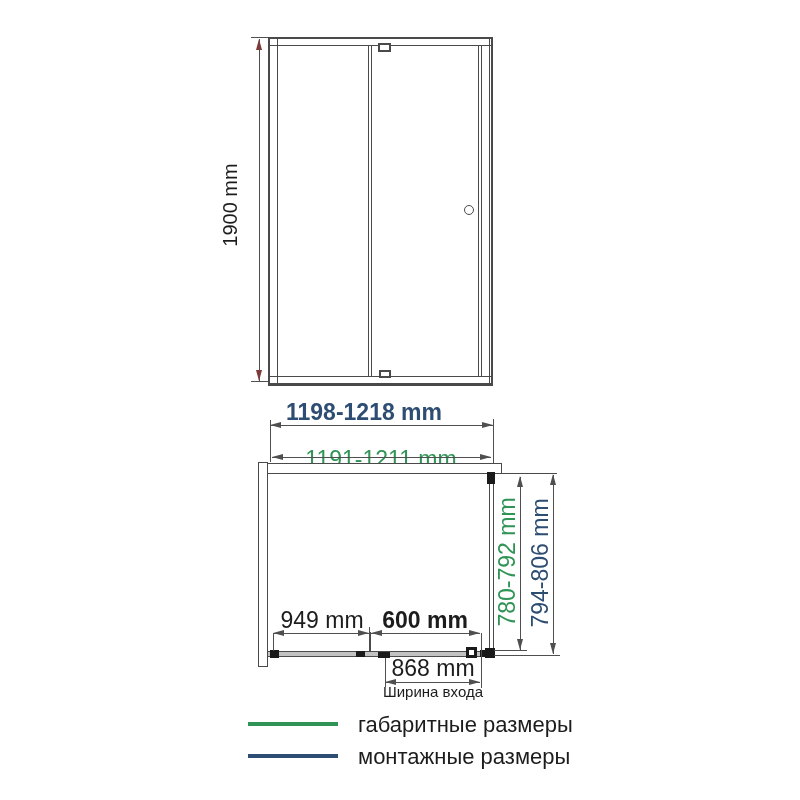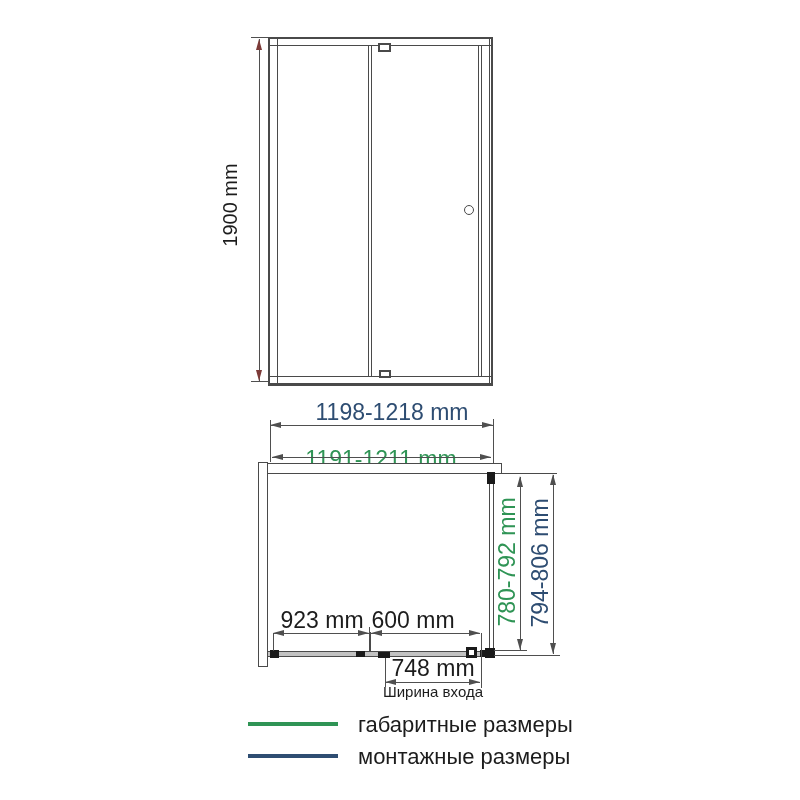--- a/index.html
+++ b/index.html
@@ -61,21 +61,21 @@
       <div class="abs dimline" style="left:251px;top:37px;width:17px;height:1px;"></div>
       <div class="abs dimline" style="left:251px;top:381px;width:17px;height:1px;"></div>
       <div class="arr red u" style="left:256px;top:39px;"></div>
       <div class="arr red d" style="left:256px;top:370px;"></div>
       <div class="dimtext rot blk" style="left:230px;top:205px;font-size:20px;">1900 mm</div>
     </div>
   </div>
 
   <div>
 
-    <div class="dimtext blue" style="left:392px;top:412px;">1198-1218 mm</div>
+    <div class="dimtext blue" style="left:364px;top:412px;font-weight:bold;">1198-1218 mm</div>
     <div class="abs dimline" style="left:270px;top:425px;width:223px;height:1px;"></div>
     <div class="arr l" style="left:270px;top:422px;"></div>
     <div class="arr r" style="left:482px;top:422px;"></div>
 
     <div class="dimtext green" style="left:381px;top:459px;">1191-1211 mm</div>
     <div class="abs dimline" style="left:272px;top:457px;width:219px;height:1px;"></div>
     <div class="arr l" style="left:272px;top:454px;"></div>
     <div class="arr r" style="left:480px;top:454px;"></div>
 
     <div class="abs dimline" style="left:270px;top:420px;width:1px;height:42px;"></div>
@@ -100,34 +100,34 @@
     <div class="abs blackbit" style="left:356px;top:651px;width:9px;height:6px;"></div>
     <div class="abs blackbit" style="left:378px;top:652px;width:12px;height:6px;"></div>
     <div class="abs stroke" style="left:369px;top:632px;width:1.5px;height:20px;"></div>
     <div class="abs" style="left:466px;top:647px;width:11px;height:11px;border:3px solid #1a1a1a;background:#fff;"></div>
     <div class="abs blackbit" style="left:480px;top:650px;width:8px;height:7px;"></div>
 
     <div class="abs dimline" style="left:494px;top:650px;width:33px;height:1px;"></div>
     <div class="abs dimline" style="left:494px;top:655px;width:66px;height:1px;"></div>
 
     <div>
-      <div class="dimtext blk" style="left:322px;top:620px;">923 mm</div>
-      <div class="dimtext blk" style="left:413px;top:620px;">600 mm</div>
+      <div class="dimtext blk" style="left:322px;top:620px;">949 mm</div>
+      <div class="dimtext blk" style="left:425px;top:620px;font-weight:bold;">600 mm</div>
       <div class="abs dimline" style="left:273px;top:633px;width:207px;height:1px;"></div>
       <div class="abs dimline" style="left:273px;top:633px;width:1px;height:18px;"></div>
       <div class="abs dimline" style="left:369px;top:627px;width:1px;height:12px;"></div>
       <div class="arr l" style="left:273px;top:630px;"></div>
       <div class="arr r" style="left:358px;top:630px;"></div>
       <div class="arr l" style="left:371px;top:630px;"></div>
       <div class="arr r" style="left:469px;top:630px;"></div>
       <div class="abs dimline" style="left:481px;top:633px;width:1px;height:55px;"></div>
     </div>
 
     <div>
-      <div class="dimtext blk" style="left:433px;top:668px;">748 mm</div>
+      <div class="dimtext blk" style="left:433px;top:668px;">868 mm</div>
       <div class="abs dimline" style="left:385px;top:682px;width:95px;height:1px;"></div>
       <div class="abs dimline" style="left:385px;top:658px;width:1px;height:29px;"></div>
       <div class="arr l" style="left:385px;top:679px;"></div>
       <div class="arr r" style="left:469px;top:679px;"></div>
       <div class="dimtext blk" style="left:433px;top:691px;font-size:15px;">Ширина входа</div>
     </div>
 
     <div>
       <div class="abs dimline" style="left:520px;top:477px;width:1px;height:173px;"></div>
       <div class="arr u" style="left:517px;top:476px;"></div>

